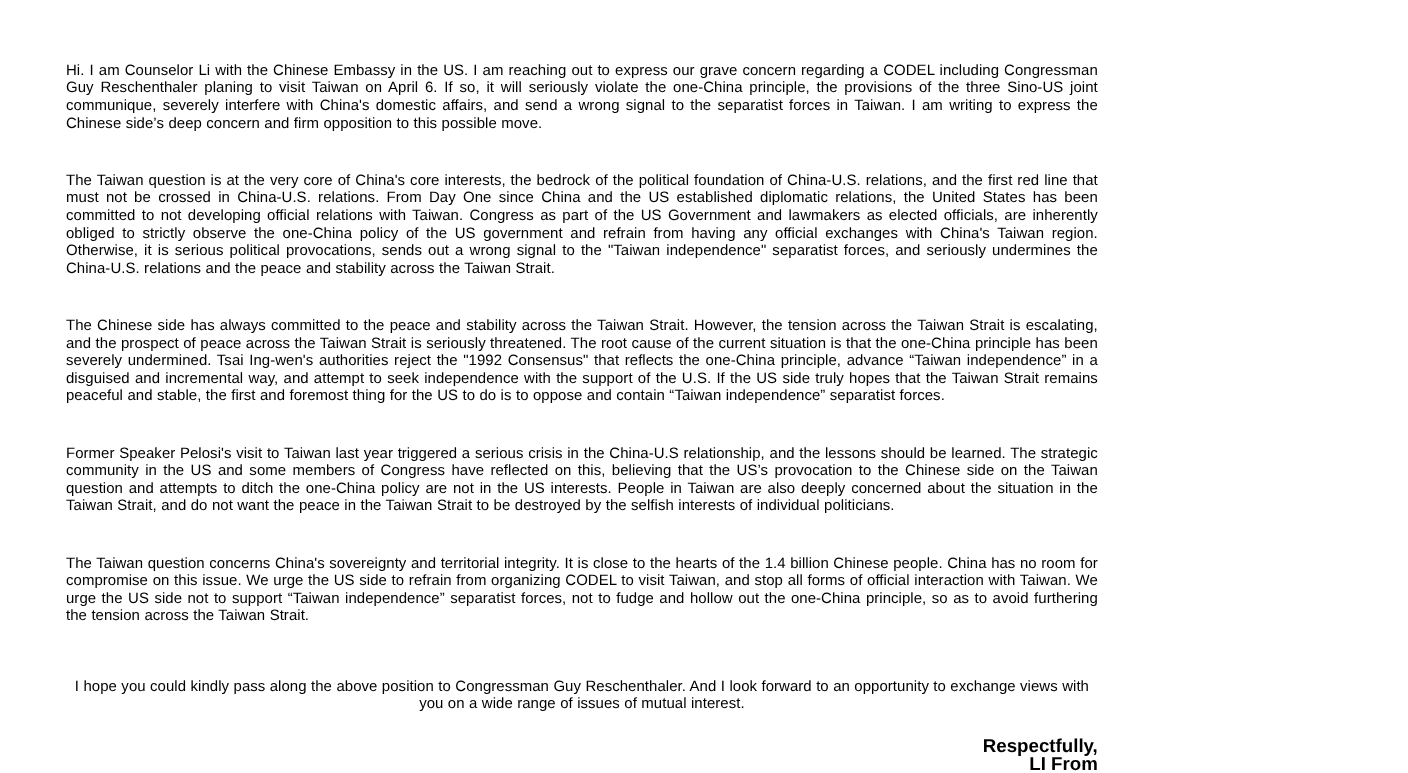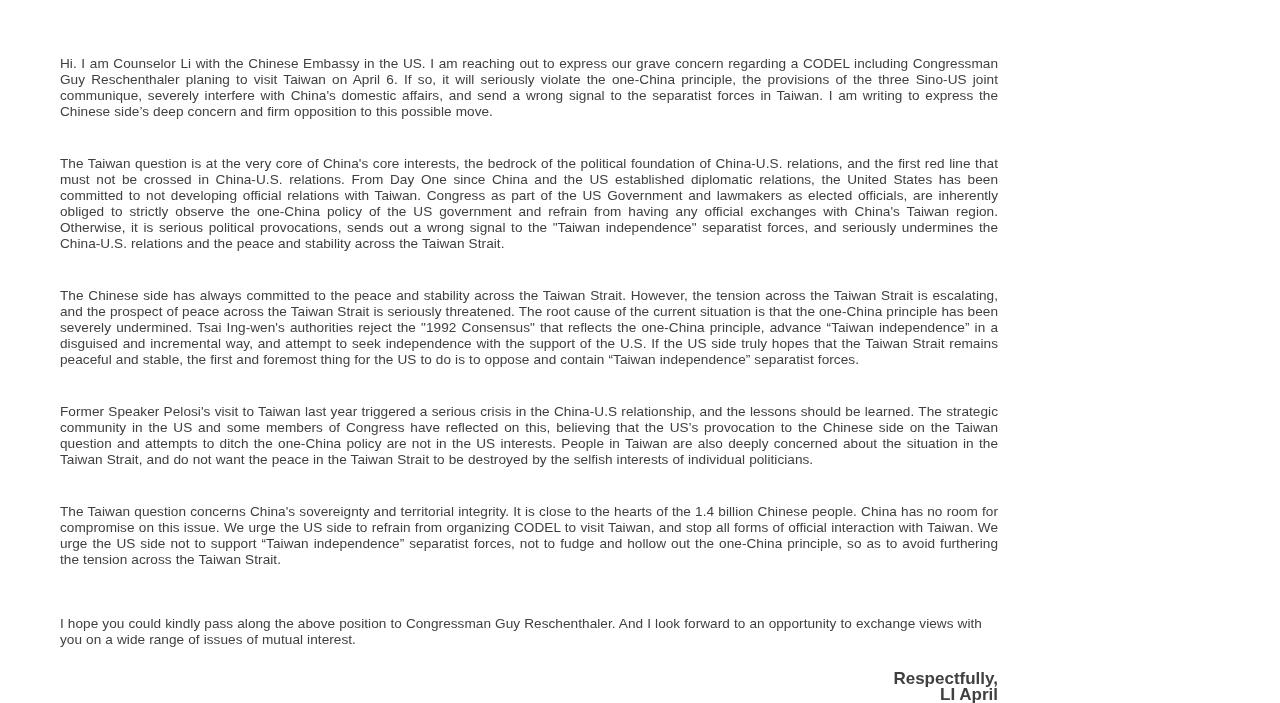--- a/index.html
+++ b/index.html
@@ -8,37 +8,37 @@
     background: #ffffff;
   }
   .page {
     position: relative;
     width: 1054px;
     height: 703px;
     box-sizing: border-box;
     background: #ffffff;
     overflow: hidden;
     font-family: "Liberation Sans", sans-serif;
-    color: #404040;
+    color: #000000;
   }
   .letter {
     box-sizing: border-box;
     padding: 56px 56px 0 60px;
   }
   .body-para {
     margin: 0 0 36px 0;
     font-size: 13.6px;
     line-height: 16px;
     text-align: justify;
     letter-spacing: 0.05px;
     word-spacing: 0.2px;
   }
   .closing-para {
     margin-bottom: 23px;
-    text-align: left;
+    text-align: center;
     margin-top: 48px;
   }
   .signature-block {
     margin: 0;
   }
   .sig-line {
     font-size: 17px;
     line-height: 16px;
     font-weight: 700;
     text-align: right;
@@ -63,20 +63,20 @@
     <p class="body-para">The Chinese side has always committed to the peace and stability across the Taiwan Strait. However, the tension across the Taiwan Strait is escalating, and the prospect of peace across the Taiwan Strait is seriously threatened. The root cause of the current situation is that the one-China principle has been severely undermined. Tsai Ing-wen's authorities reject the "1992 Consensus" that reflects the one-China principle, advance “Taiwan independence” in a disguised and incremental way, and attempt to seek independence with the support of the U.S. If the US side truly hopes that the Taiwan Strait remains peaceful and stable, the first and foremost thing for the US to do is to oppose and contain “Taiwan independence” separatist forces.</p>
 
     <p class="body-para">Former Speaker Pelosi's visit to Taiwan last year triggered a serious crisis in the China-U.S relationship, and the lessons should be learned. The strategic community in the US and some members of Congress have reflected on this, believing that the US’s provocation to the Chinese side on the Taiwan question and attempts to ditch the one-China policy are not in the US interests. People in Taiwan are also deeply concerned about the situation in the Taiwan Strait, and do not want the peace in the Taiwan Strait to be destroyed by the selfish interests of individual politicians.</p>
 
     <p class="body-para">The Taiwan question concerns China's sovereignty and territorial integrity. It is close to the hearts of the 1.4 billion Chinese people. China has no room for compromise on this issue. We urge the US side to refrain from organizing CODEL to visit Taiwan, and stop all forms of official interaction with Taiwan. We urge the US side not to support “Taiwan independence” separatist forces, not to fudge and hollow out the one-China principle, so as to avoid furthering the tension across the Taiwan Strait.</p>
 
     <p class="body-para closing-para">I hope you could kindly pass along the above position to Congressman Guy Reschenthaler. And I look forward to an opportunity to exchange views with you on a wide range of issues of mutual interest.</p>
 
     <div class="signature-block">
       <div class="sig-line">Respectfully,</div>
-      <div class="sig-line">LI April</div>
+      <div class="sig-line">LI From</div>
       <div class="sig-detail">Congressional and Sub-National Affairs Section</div>
       <div class="sig-detail">Embassy of China in the USA</div>
       <div class="sig-detail">Tel: 202-469-3256</div>
     </div>
 
   </div>
 </div>
 
 </body></html>

